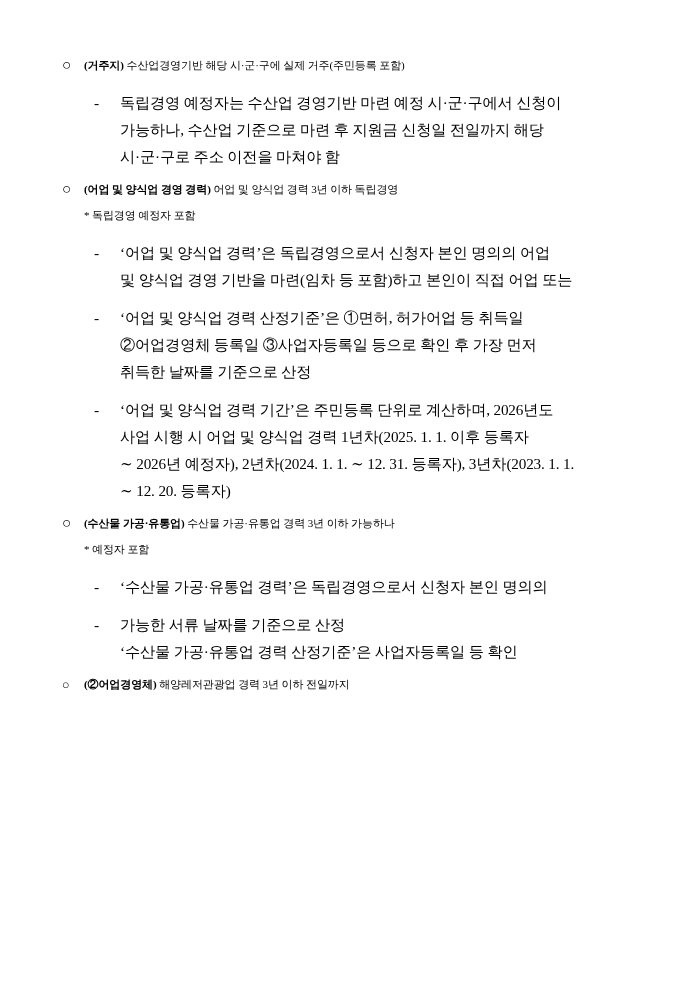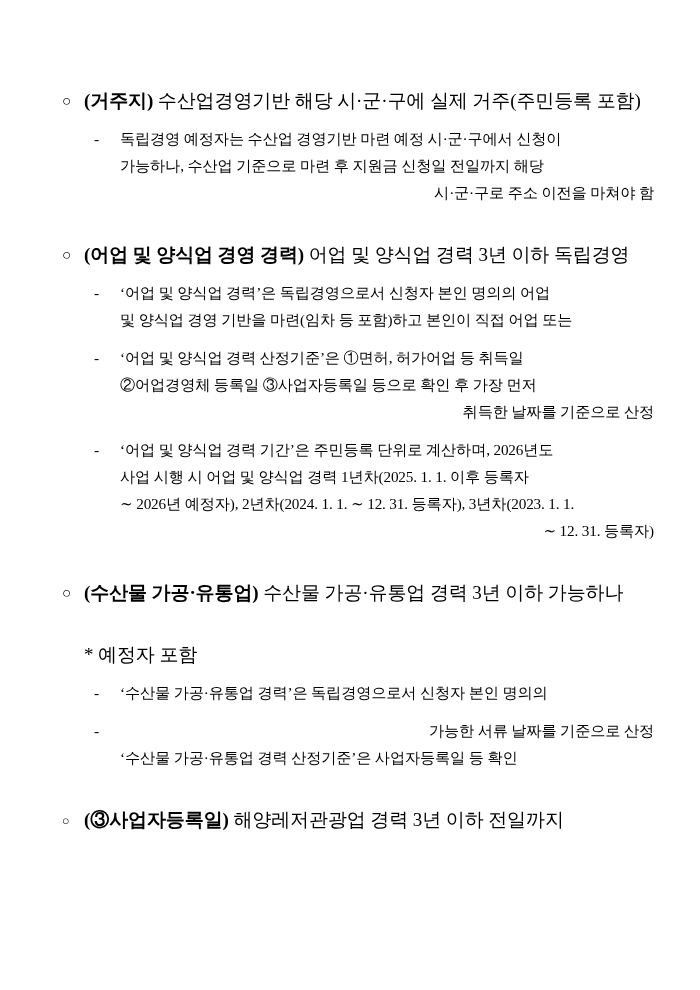--- a/index.html
+++ b/index.html
@@ -35,24 +35,23 @@
   }
   .lvl1:first-child { margin-top: 0; }
   .marker-circle {
     position: absolute;
     left: 0;
     top: 0;
     font-size: 15.5px;
     line-height: 26px;
   }
   .lvl1 .line {
-    font-size: 19px;
+    font-size: 11px;
     line-height: 26px;
     letter-spacing: -0.1px;
-    margin-top: 36px;
   }
   .lvl1 .bold {
     font-weight: bold;
   }
 
   .lvl2 {
     position: relative;
     padding-left: 58px;
     margin-top: 11px;
   }
@@ -62,21 +61,21 @@
     top: 0;
     font-size: 15.5px;
     line-height: 27px;
   }
   .lvl2 .line {
     font-size: 15.2px;
     line-height: 27px;
     letter-spacing: -0.15px;
     text-align: justify;
   }
-  .lvl2 .line.nojust { text-align: right; }
+  .lvl2 .line.nojust { text-align: left; }
 
   
   .marker-small {
     font-size: 12.5px;
     line-height: 28px;
   }
 </style>
 </head>
 <body>
 
@@ -92,38 +91,39 @@
       <div class="line">독립경영 예정자는 수산업 경영기반 마련 예정 시·군·구에서 신청이</div>
       <div class="line">가능하나, 수산업 기준으로 마련 후 지원금 신청일 전일까지 해당</div>
       <div class="line nojust">시·군·구로 주소 이전을 마쳐야 함</div>
     </div>
   </div>
 
   <div class="block">
     <div class="lvl1">
       <span class="marker-circle">○</span>
       <div class="line"><span class="bold">(어업 및 양식업 경영 경력)</span><span> 어업 및 양식업 경력 3년 이하 독립경영</span></div>
+      <div class="line">* 독립경영 예정자 포함</div>
     </div>
     <div class="lvl2">
       <span class="marker-dash">-</span>
       <div class="line">‘어업 및 양식업 경력’은 독립경영으로서 신청자 본인 명의의 어업</div>
       <div class="line">및 양식업 경영 기반을 마련(임차 등 포함)하고 본인이 직접 어업 또는</div>
     </div>
     <div class="lvl2">
       <span class="marker-dash">-</span>
       <div class="line">‘어업 및 양식업 경력 산정기준’은 ①면허, 허가어업 등 취득일</div>
       <div class="line">②어업경영체 등록일 ③사업자등록일 등으로 확인 후 가장 먼저</div>
       <div class="line nojust">취득한 날짜를 기준으로 산정</div>
     </div>
     <div class="lvl2">
       <span class="marker-dash">-</span>
       <div class="line">‘어업 및 양식업 경력 기간’은 주민등록 단위로 계산하며, 2026년도</div>
       <div class="line">사업 시행 시 어업 및 양식업 경력 1년차(2025. 1. 1. 이후 등록자</div>
       <div class="line">∼ 2026년 예정자), 2년차(2024. 1. 1. ∼ 12. 31. 등록자), 3년차(2023. 1. 1.</div>
-      <div class="line nojust">∼ 12. 31. 등록자)</div>
+      <div class="line nojust">∼ 12. 20. 등록자)</div>
     </div>
   </div>
 
   <div class="block">
     <div class="lvl1">
       <span class="marker-circle">○</span>
       <div class="line"><span class="bold">(수산물 가공·유통업)</span><span> 수산물 가공·유통업 경력 3년 이하 가능하나</span></div>
       <div class="line">* 예정자 포함</div>
     </div>
     <div class="lvl2">
@@ -133,17 +133,17 @@
     <div class="lvl2">
       <span class="marker-dash">-</span>
       <div class="line nojust">가능한 서류 날짜를 기준으로 산정</div>
       <div class="line">‘수산물 가공·유통업 경력 산정기준’은 사업자등록일 등 확인</div>
     </div>
   </div>
 
   <div class="block">
     <div class="lvl1">
       <span class="marker-circle marker-small">○</span>
-      <div class="line"><span class="bold">(③사업자등록일)</span><span> 해양레저관광업 경력 3년 이하 전일까지</span></div>
+      <div class="line"><span class="bold">(②어업경영체)</span><span> 해양레저관광업 경력 3년 이하 전일까지</span></div>
     </div>
   </div>
 
 </div>
 
 </body></html>

